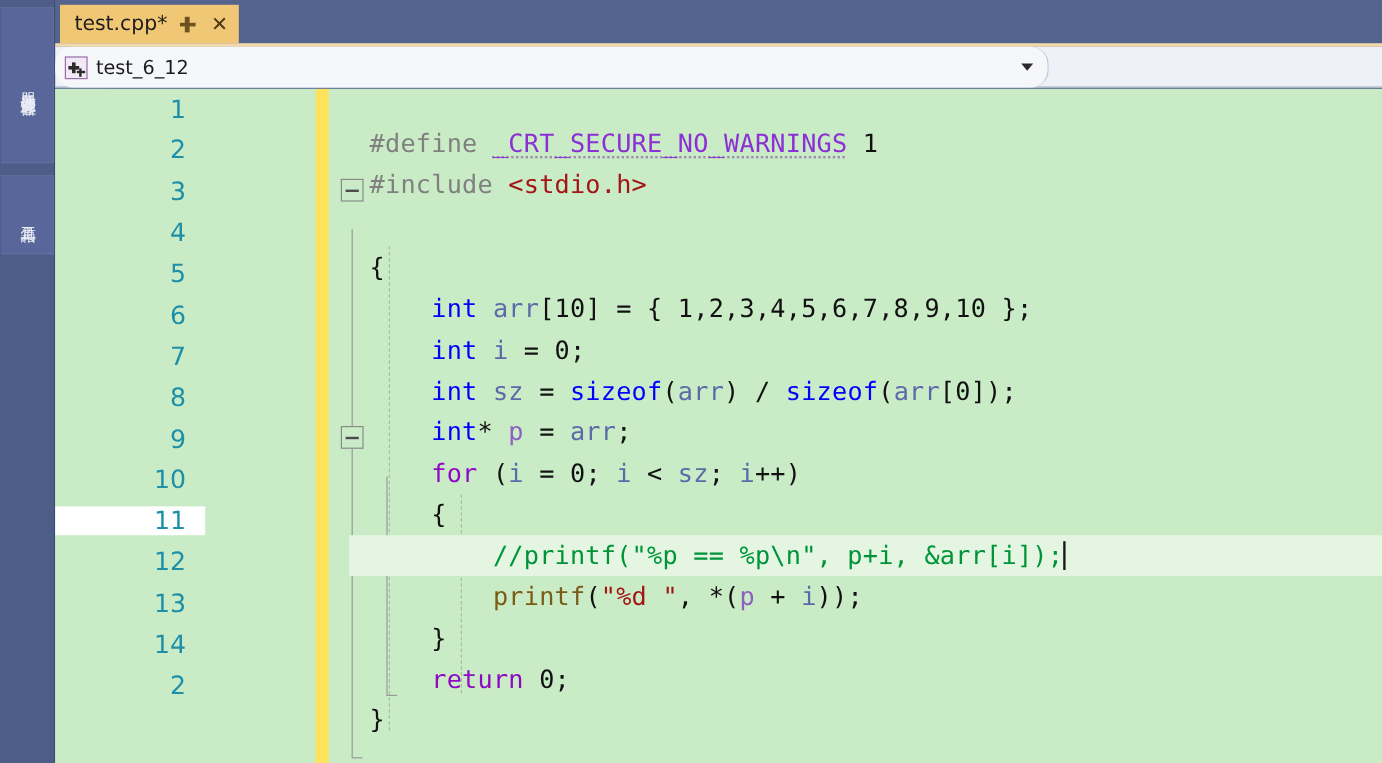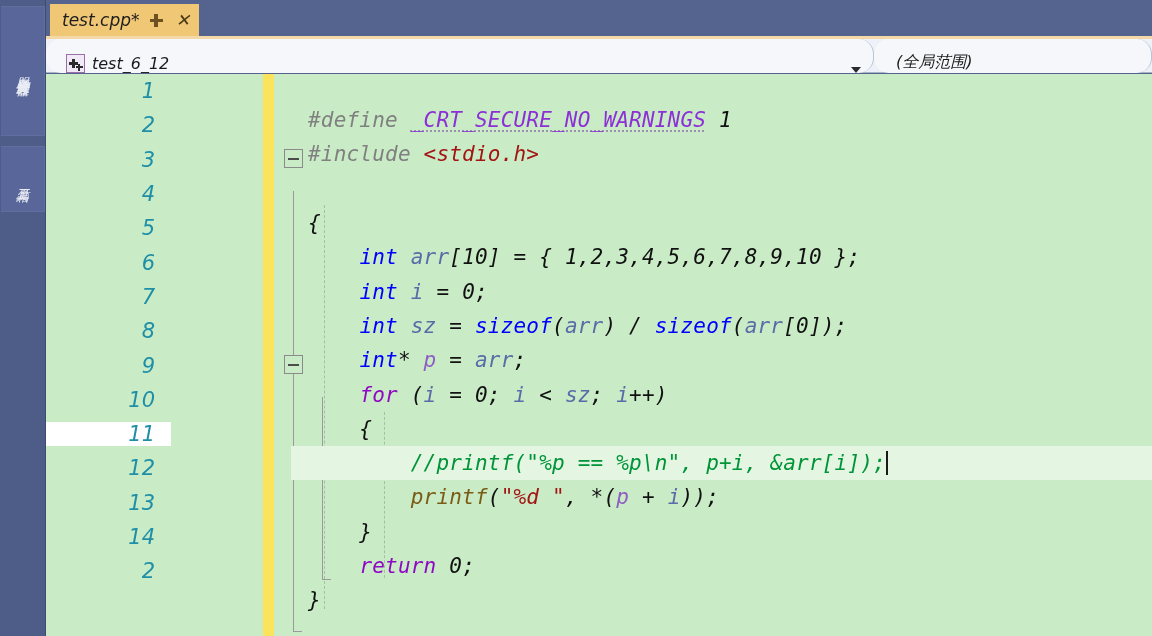--- a/index.html
+++ b/index.html
@@ -4,21 +4,21 @@
 <style>
   * { box-sizing: border-box; }
   html, body {
     margin: 0; padding: 0;
     width: 1152px; height: 636px;
     overflow: hidden;
     background: #55638f;
     font-family: "Liberation Sans", sans-serif;
   }
 
-  #app { position: relative; width: 1152px; height: 452px; font-style: italic; }
+  #app { position: relative; width: 1152px; height: 452px; }
 
   
   .dock-strip {
     position: absolute; left: 0; top: 0;
     width: 46px; height: 636px;
     background: #4e5c88;
     border-right: 1px solid #3e4a70;
   }
   .dock-tab {
     position: absolute; left: 1px;
@@ -92,25 +92,25 @@
   
   .nav-bar {
     position: absolute; left: 46px; top: 39px;
     width: 1106px; height: 34px;
     background: #eef1f8;
     display: flex;
     border-bottom: 1px solid #a8b6c8;
   }
   .nav-combo {
     height: 34px;
-    display: flex; align-items: flex-end;
+    display: flex; align-items: center;
     background: #f5f7fb;
     border-right: 1px solid #b9c3d4;
     cursor: pointer;
-    padding: 0 4px 0 20px;
+    padding: 0 4px 0 8px;
     border-radius: 15px;
   }
   .nav-combo.left { width: 828px; }
   .nav-combo.right { flex: 1; padding-left: 22px; }
   .proj-icon {
     width: 19px; height: 19px;
     border: 1px solid #9a6fa8;
     background: #f1e9f5;
     position: relative;
     margin-right: 7px;
@@ -276,23 +276,20 @@
   <div class="nav-bar">
     <div class="nav-combo left">
       <span class="proj-icon">
         <span class="h1"></span>
           <span class="v1"></span>
         <span class="h2"></span>
           <span class="v2"></span>
       </span>
       <span class="nav-text">test_6_12</span>
       <span class="caret"></span>
-    </div>
-    <div class="nav-combo right">
-      <span class="nav-text">(全局范围)</span>
     </div>
   </div>
 
   <div class="editor">
     <div class="selection-margin"></div>
     <div class="change-bar"></div>
 
     <div class="vline" style="top:117px; height:440px;"></div>
     <div class="vline-foot" style="top:557px;"></div>
     <div class="vline" style="left:276px; top:323px; height:182px;"></div>

